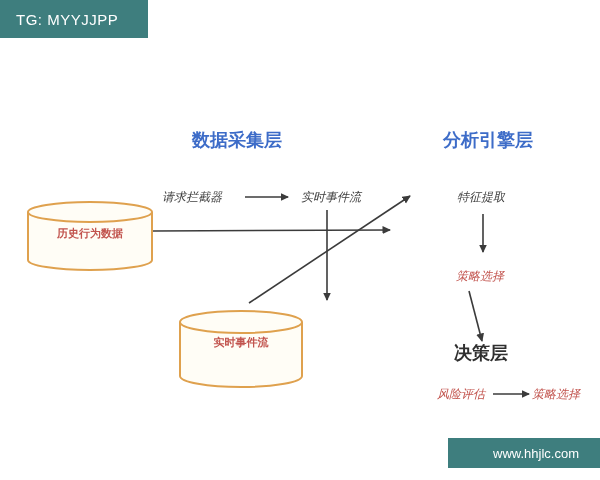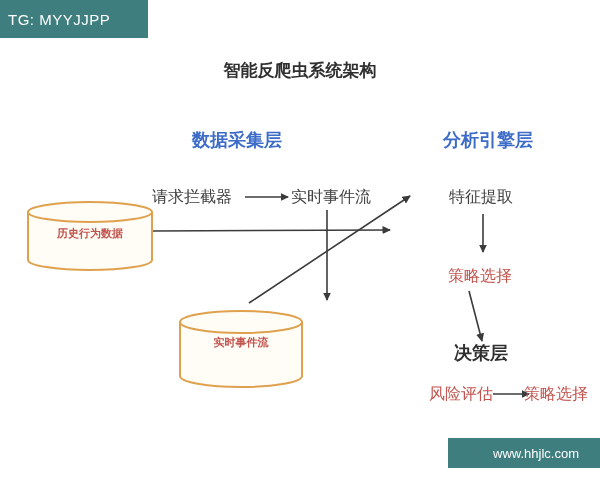--- a/index.html
+++ b/index.html
@@ -17,21 +17,21 @@
     position: absolute;
     background: var(--badge-bg, #3e7e7e);
     color: #ffffff;
     display: flex;
     align-items: center;
     box-sizing: border-box;
   }
   .badge-top {
     left: 0; top: 0;
     width: 148px; height: 38px;
-    padding-left: 8px;
+    padding-left: 16px;
     font-size: 15px;
     letter-spacing: 0.5px;
   }
   .badge-bottom {
     right: 0; top: 438px;
     width: 152px; height: 30px;
     justify-content: center;
     font-size: 13px;
     padding-left: 24px;
   }
@@ -54,23 +54,24 @@
     color: var(--layer-label, #3d6cc8);
     white-space: nowrap;
   }
   .layer-label.dark {
     color: var(--title-text, #2f2f2f);
   }
 
   .node {
     position: absolute;
     transform: translate(-50%, -50%);
-    font-size: 16px;
+    font-size: 12px;
     color: var(--node-text, #3f3f3f);
     white-space: nowrap;
+    font-style: italic;
   }
   .node.red { color: var(--red-text, #c2544e); }
 
   .cyl-label {
     position: absolute;
     transform: translate(-50%, -50%);
     font-size: 11px;
     font-weight: bold;
     color: var(--red-text, #c2544e);
     white-space: nowrap;
@@ -120,21 +121,20 @@
     <path class="arrow" marker-end="url(#ah)" d="M327,210 L327,300"></path>
     <path class="arrow" marker-end="url(#ah)" d="M249,303 L410,196"></path>
     <path class="arrow" marker-end="url(#ah)" d="M483,214 L483,252"></path>
     <path class="arrow" marker-end="url(#ah)" d="M469,291 L482,341"></path>
     <path class="arrow" marker-end="url(#ah)" d="M493,394 L529,394"></path>
   </svg>
 
   <div class="badge badge-top">TG: MYYJJPP</div>
   <div class="badge badge-bottom">www.hhjlc.com</div>
 
-  <div class="title">智能反爬虫系统架构</div>
 
   <div class="layer-label" style="left:237px; top:140px;">数据采集层</div>
   <div class="layer-label" style="left:488px; top:140px;text-align:right;">分析引擎层</div>
   <div class="layer-label dark" style="left:481px; top:353px;">决策层</div>
 
   <div class="node" style="left:192px; top:197px;">请求拦截器</div>
   <div class="node" style="left:331px; top:197px;">实时事件流</div>
   <div class="node" style="left:481px; top:197px;">特征提取</div>
   <div class="node red" style="left:480px; top:276px;">策略选择</div>
   <div class="node red" style="left:461px; top:394px;">风险评估</div>

